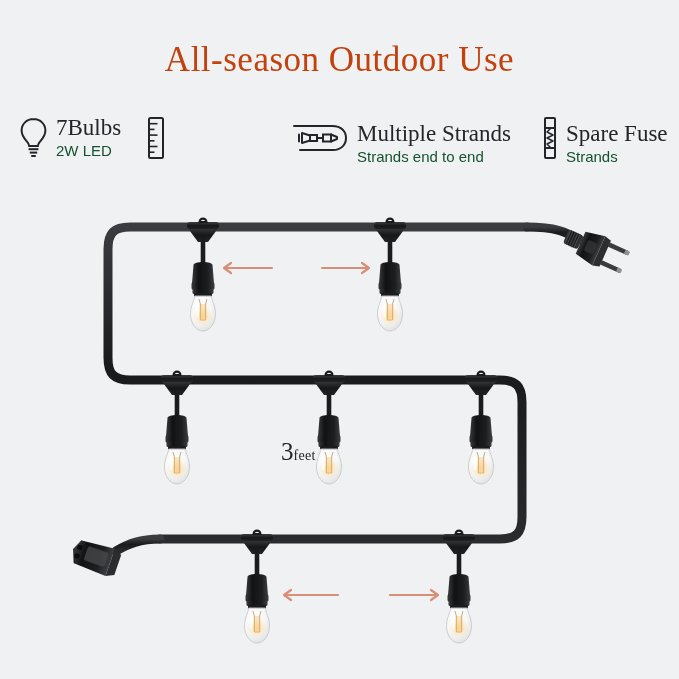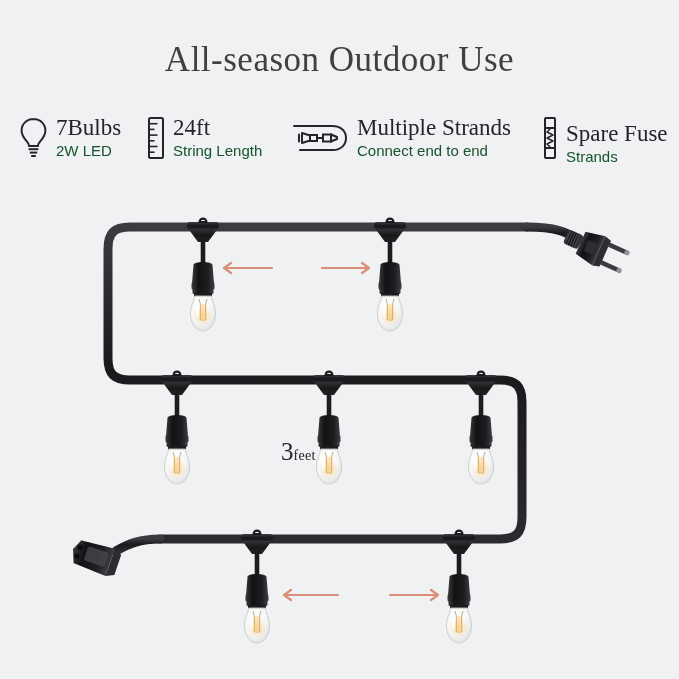--- a/index.html
+++ b/index.html
@@ -14,21 +14,21 @@
   .stage{position:absolute;inset:0;}
 
   
   .title{
     position:absolute; left:0; right:0; top:40px;
     text-align:center;
     font-family:"Liberation Serif", serif;
     font-size:35px;
     font-weight:400;
     letter-spacing:.5px;
-    color:#404040;
+    color:#c2410c;
   }
 
   
   .features{
     position:absolute; left:14px; top:114px; width:651px; height:62px;
   }
   .feature{ position:absolute; display:flex; align-items:flex-start; }
   .feature .ficon{ flex:0 0 auto; margin-right:7px; }
   .feature .ftext{ display:flex; flex-direction:column; line-height:1; }
   .fhead{
@@ -36,21 +36,21 @@
     font-size:23px; font-weight:400; color:#23252b;
     letter-spacing:0px; margin-bottom:4px; white-space:nowrap;
   }
   .fsub{
     font-family:"Liberation Sans", sans-serif;
     font-size:15px; font-weight:400; color:#14532d;
     white-space:nowrap;
   }
   #feat-bulbs{left:4px;  top:2px;}
   #feat-length{left:132px; top:2px;}
-  #feat-strands{left:278px; top:2px;}
+  #feat-strands{left:278px; top:2px;align-items:flex-end;}
   #feat-fuse{left:527px; top:2px;align-items:flex-end;}
 
   
   .diagram{position:absolute;left:0;top:180px;width:679px;height:499px;}
   .diagram svg{display:block;}
 
   .dimlabel{
     position:absolute;
     font-family:"Liberation Serif", serif;
     color:#23252b;
@@ -89,43 +89,39 @@
         <svg width="20" height="44" viewBox="0 0 20 44">
           <rect x="3" y="2" width="14" height="40" rx="1.5" fill="none" stroke="#23252b" stroke-width="2"></rect>
           <line x1="3" y1="7.7" x2="11.5" y2="7.7" stroke="#23252b" stroke-width="1.6"></line>
           <line x1="3" y1="13.4" x2="8.5" y2="13.4" stroke="#23252b" stroke-width="1.6"></line>
           <line x1="3" y1="19.1" x2="11.5" y2="19.1" stroke="#23252b" stroke-width="1.6"></line>
           <line x1="3" y1="24.8" x2="8.5" y2="24.8" stroke="#23252b" stroke-width="1.6"></line>
           <line x1="3" y1="30.5" x2="11.5" y2="30.5" stroke="#23252b" stroke-width="1.6"></line>
           <line x1="3" y1="36.2" x2="8.5" y2="36.2" stroke="#23252b" stroke-width="1.6"></line>
         </svg>
       </span>
-      <span class="ftext">
-        <span class="fhead">24ft</span>
-        <span class="fsub">String Length</span>
-      </span>
     </div>
 
     <div class="feature" id="feat-strands">
       <span class="ficon">
         <svg width="58" height="44" viewBox="0 0 58 44">
           <path d="M2 10 H40 C50 10 54 16 54 22 C54 29 49 34 41 34 H8" fill="none" stroke="#23252b" stroke-width="2" stroke-linecap="round"></path>
 
           <path d="M10 17 L10 27 L18 24.5 L18 19.5 Z" fill="none" stroke="#23252b" stroke-width="2" stroke-linejoin="round"></path>
           <rect x="18" y="19" width="7" height="6" fill="none" stroke="#23252b" stroke-width="2"></rect>
           <line x1="25" y1="22" x2="31" y2="22" stroke="#23252b" stroke-width="2"></line>
           <line x1="7" y1="18.5" x2="7" y2="25.5" stroke="#23252b" stroke-width="2" stroke-linecap="round"></line>
 
           <rect x="31" y="18.5" width="8" height="7" fill="none" stroke="#23252b" stroke-width="2"></rect>
           <path d="M39 18.5 L45 21 L45 23 L39 25.5 Z" fill="none" stroke="#23252b" stroke-width="2" stroke-linejoin="round"></path>
         </svg>
       </span>
       <span class="ftext">
         <span class="fhead">Multiple Strands</span>
-        <span class="fsub">Connect end to end</span>
+        <span class="fsub">Strands end to end</span>
       </span>
     </div>
 
     <div class="feature" id="feat-fuse">
       <span class="ficon">
         <svg width="18" height="44" viewBox="0 0 18 44">
           <rect x="4" y="2" width="10" height="40" rx="1" fill="none" stroke="#23252b" stroke-width="2"></rect>
           <line x1="4" y1="12" x2="14" y2="12" stroke="#23252b" stroke-width="2"></line>
           <line x1="4" y1="32" x2="14" y2="32" stroke="#23252b" stroke-width="2"></line>
           <path d="M9 13 L6 16 L12 19 L6 22 L12 25 L6 28 L9 31" fill="none" stroke="#23252b" stroke-width="1.5" stroke-linejoin="round" stroke-linecap="round"></path>

